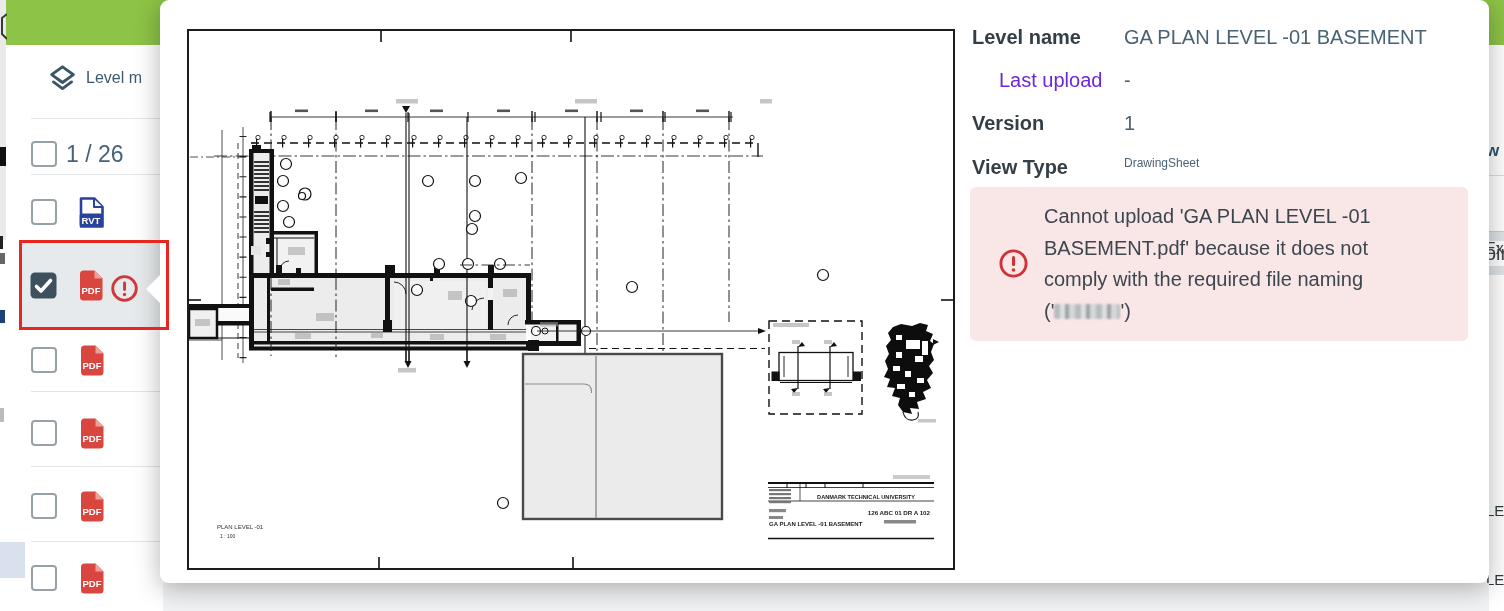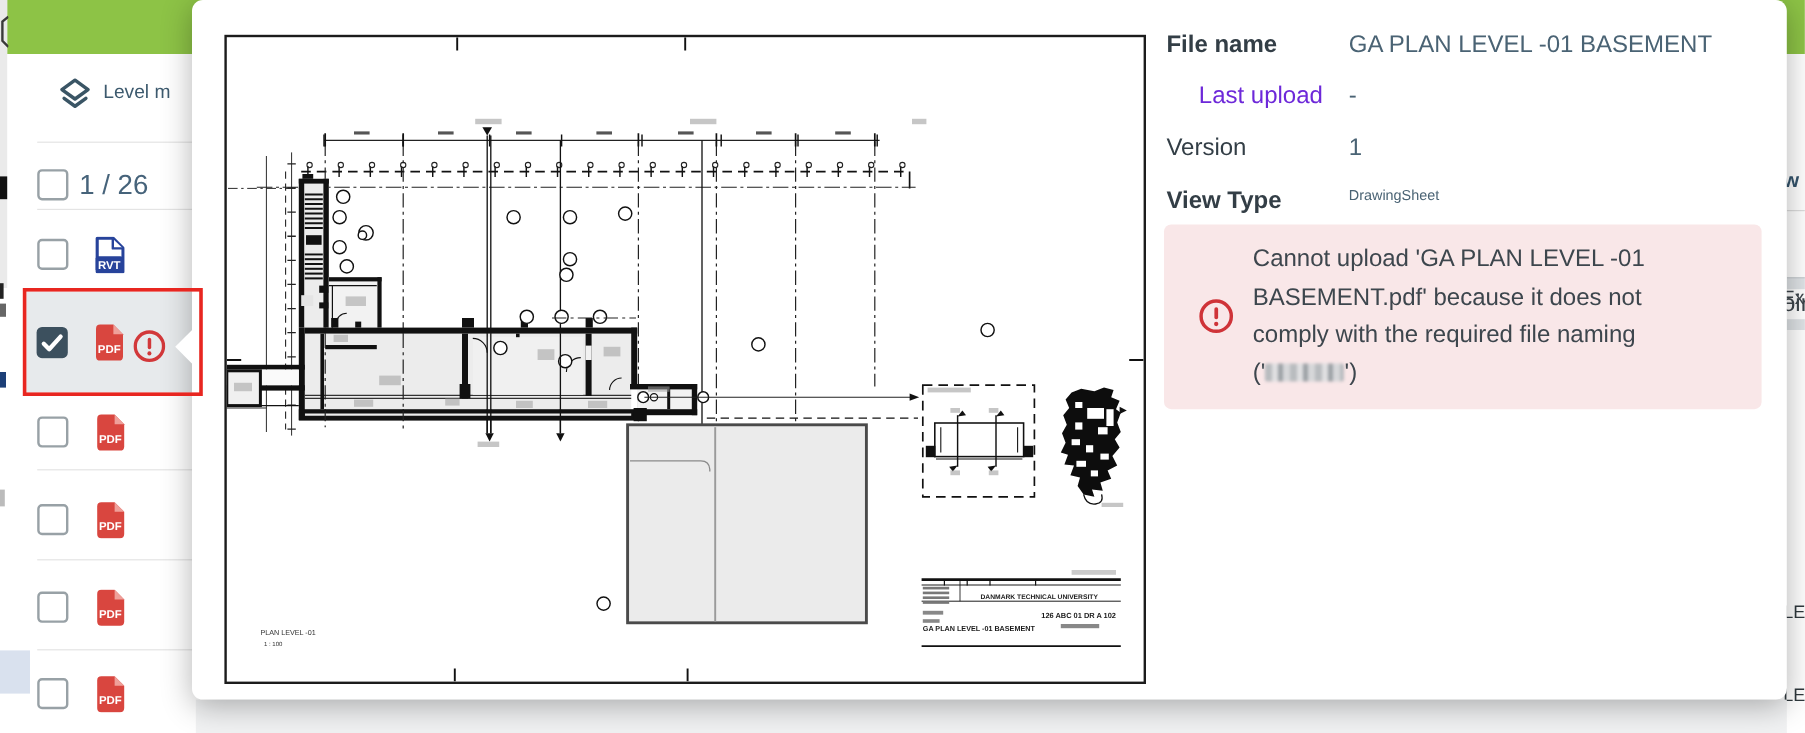--- a/index.html
+++ b/index.html
@@ -401,27 +401,27 @@
 <g>
 <line x1="271" y1="234" x2="341" y2="234" stroke="#222" stroke-width="0.9" stroke-dasharray="12 3.5 2.5 3.5"></line>
 <line x1="82" y1="247" x2="82" y2="319" stroke="#222" stroke-width="1" stroke-dasharray="12 3.5 2.5 3.5"></line>
 <line x1="147" y1="247" x2="147" y2="319" stroke="#222" stroke-width="1" stroke-dasharray="12 3.5 2.5 3.5"></line>
 <line x1="217" y1="247" x2="217" y2="330" stroke="#111" stroke-width="1.1"></line>
 <line x1="220" y1="247" x2="220" y2="330" stroke="#111" stroke-width="1.1"></line>
 <line x1="278" y1="247" x2="278" y2="330" stroke="#111" stroke-width="1.1"></line>
 </g>
 </svg></div>
 
-<div class="abs" style="left:972px;top:26px;font-size:20px;font-weight:bold;color:#333e46;">File name</div>
+<div class="abs" style="left:972px;top:26px;font-size:20px;font-weight:bold;color:#333e46;">Level name</div>
 <div class="abs" style="left:1124px;top:26px;font-size:20px;color:#4a6374;">GA PLAN LEVEL -01 BASEMENT</div>
 
 <div class="abs" style="left:972px;top:69px;font-size:20px;font-weight:normal;color:#6d28d9;margin-left:27px;">Last upload</div>
 <div class="abs" style="left:1124px;top:69px;font-size:20px;color:#4a6374;">-</div>
 
-<div class="abs" style="left:972px;top:112px;font-size:20px;font-weight:normal;color:#333e46;">Version</div>
+<div class="abs" style="left:972px;top:112px;font-size:20px;font-weight:bold;color:#333e46;">Version</div>
 <div class="abs" style="left:1124px;top:112px;font-size:20px;color:#4a6374;">1</div>
 
 <div class="abs" style="left:972px;top:156px;font-size:20px;font-weight:bold;color:#333e46;text-align:right;">View Type</div>
 <div class="abs" style="left:1124px;top:156px;font-size:12px;color:#4a6374;">DrawingSheet</div>
 
 <div class="abs" style="left:970px;top:187px;width:498px;height:154px;background:#f9e7e8;border-radius:6px;"></div>
 
 <svg class="abs" style="left:999px;top:249px" width="29" height="29" viewBox="0 0 29 29">
     <circle cx="14.5" cy="14.5" r="12.6" fill="none" stroke="#cf3338" stroke-width="2.9"></circle>
     <rect x="13" y="7" width="3.1" height="10" rx="1.5" fill="#cf3338"></rect>

